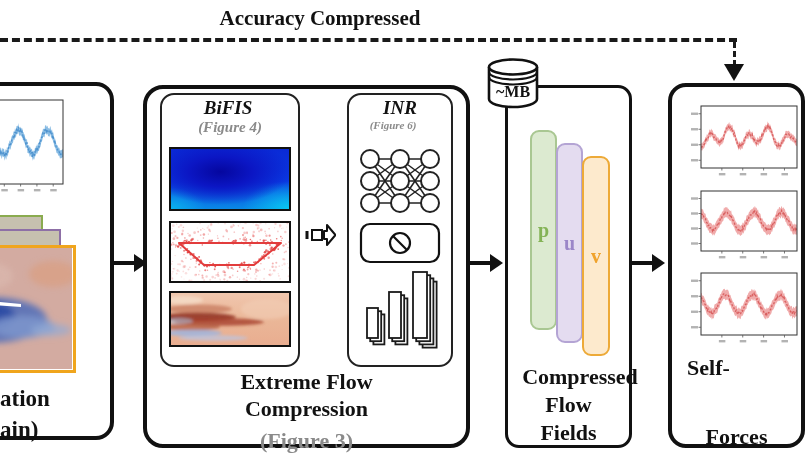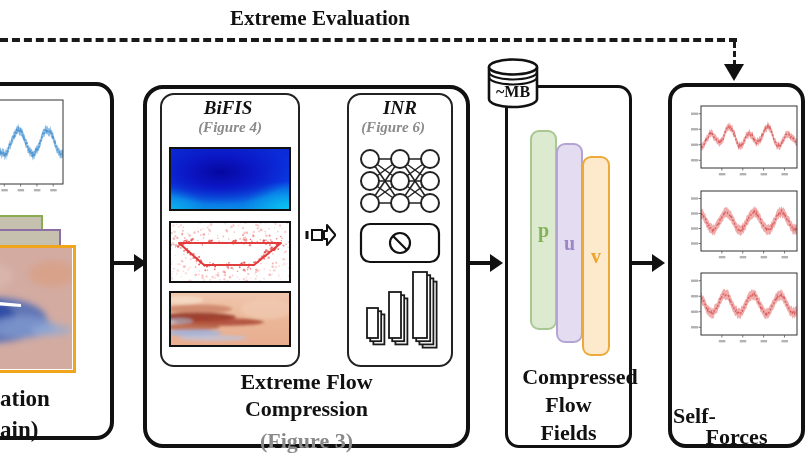--- a/index.html
+++ b/index.html
@@ -28,21 +28,21 @@
   .bar{position:absolute;border:2px solid;border-radius:9px;box-sizing:border-box;
        display:flex;align-items:center;justify-content:center;}
   .bar span{font-weight:bold;font-size:20px;}
   .plot{position:absolute;background:#fff;}
 </style>
 </head>
 <body>
 
 <div id="canvas">
 
-  <div class="abs" style="left:215px;top:6px;width:210px;text-align:center;font-size:21px;font-weight:bold;color:#111;">Extreme Evaluation</div>
+  <div class="abs" style="left:215px;top:6px;width:210px;text-align:center;font-size:21px;font-weight:bold;color:#111;">Accuracy Compressed</div>
   <div class="dash-h" style="left:0;top:38px;width:737px;"></div>
   <div class="dash-v" style="left:733px;top:42px;height:24px;"></div>
   <div class="arrow-head-down" style="left:724px;top:64px;"></div>
 
   <div class="box" style="left:-42px;top:82px;width:156px;height:358px;"></div>
   <div class="plot" style="left:-24px;top:96px;width:92px;height:101px;">
     <svg width="92" height="101" viewBox="0 0 92 101">
         <clipPath id="cp0">
           <rect x="12" y="4" width="75" height="84"></rect>
         </clipPath>
@@ -502,21 +502,21 @@
   </div>
 
   <svg class="abs" style="left:304px;top:221px;" width="32" height="28" viewBox="0 0 32 28">
     <rect x="1.5" y="10" width="3" height="8" fill="#111"></rect>
     <rect x="8" y="9" width="10" height="10" fill="#fff" stroke="#111" stroke-width="2"></rect>
     <path d="M20,10 h3 v-6 l8.5,10 -8.5,10 v-6 h-3 z" fill="#fff" stroke="#111" stroke-width="2" stroke-linejoin="round"></path>
   </svg>
 
   <div class="subbox" style="left:347px;top:93px;width:106px;height:274px;"></div>
   <div class="abs ital" style="left:347px;top:97px;width:106px;text-align:center;font-size:19px;font-weight:bold;color:#111;">INR</div>
-  <div class="abs ital gray" style="left:347px;top:119px;width:92px;text-align:center;font-size:15px;font-weight:600;">(Figure 6)</div>
+  <div class="abs ital gray" style="left:347px;top:119px;width:92px;text-align:center;font-size:11px;font-weight:600;">(Figure 6)</div>
   <svg class="abs" style="left:358px;top:148px;" width="84" height="68" viewBox="0 0 84 68">
       <line x1="12" y1="11" x2="42" y2="11" stroke="#222" stroke-width="1.5"></line>
       <line x1="12" y1="11" x2="42" y2="33" stroke="#222" stroke-width="1.5"></line>
       <line x1="12" y1="11" x2="42" y2="55" stroke="#222" stroke-width="1.5"></line>
       <line x1="12" y1="33" x2="42" y2="11" stroke="#222" stroke-width="1.5"></line>
       <line x1="12" y1="33" x2="42" y2="33" stroke="#222" stroke-width="1.5"></line>
       <line x1="12" y1="33" x2="42" y2="55" stroke="#222" stroke-width="1.5"></line>
       <line x1="12" y1="55" x2="42" y2="11" stroke="#222" stroke-width="1.5"></line>
       <line x1="12" y1="55" x2="42" y2="33" stroke="#222" stroke-width="1.5"></line>
       <line x1="12" y1="55" x2="42" y2="55" stroke="#222" stroke-width="1.5"></line>
@@ -661,16 +661,16 @@
         <line x1="10.5" y1="10.75" x2="13" y2="10.75" stroke="#555" stroke-width="0.8"></line>
         <rect x="3" y="9.55" width="7" height="2.4" fill="#999" opacity="0.75"></rect>
         <line x1="10.5" y1="26.25" x2="13" y2="26.25" stroke="#555" stroke-width="0.8"></line>
         <rect x="3" y="25.05" width="7" height="2.4" fill="#999" opacity="0.75"></rect>
         <line x1="10.5" y1="41.75" x2="13" y2="41.75" stroke="#555" stroke-width="0.8"></line>
         <rect x="3" y="40.55" width="7" height="2.4" fill="#999" opacity="0.75"></rect>
         <line x1="10.5" y1="57.25" x2="13" y2="57.25" stroke="#555" stroke-width="0.8"></line>
         <rect x="3" y="56.05" width="7" height="2.4" fill="#999" opacity="0.75"></rect>
       </svg>
   </div>
-  <div class="caption" style="left:638px;top:355px;width:113px;margin-top:48px;">Self-</div>
+  <div class="caption" style="left:652px;top:355px;width:113px;">Self-</div>
   <div class="caption" style="left:668px;top:413px;width:137px;margin-top:11px;">Forces</div>
 
 </div>
 
 </body></html>

